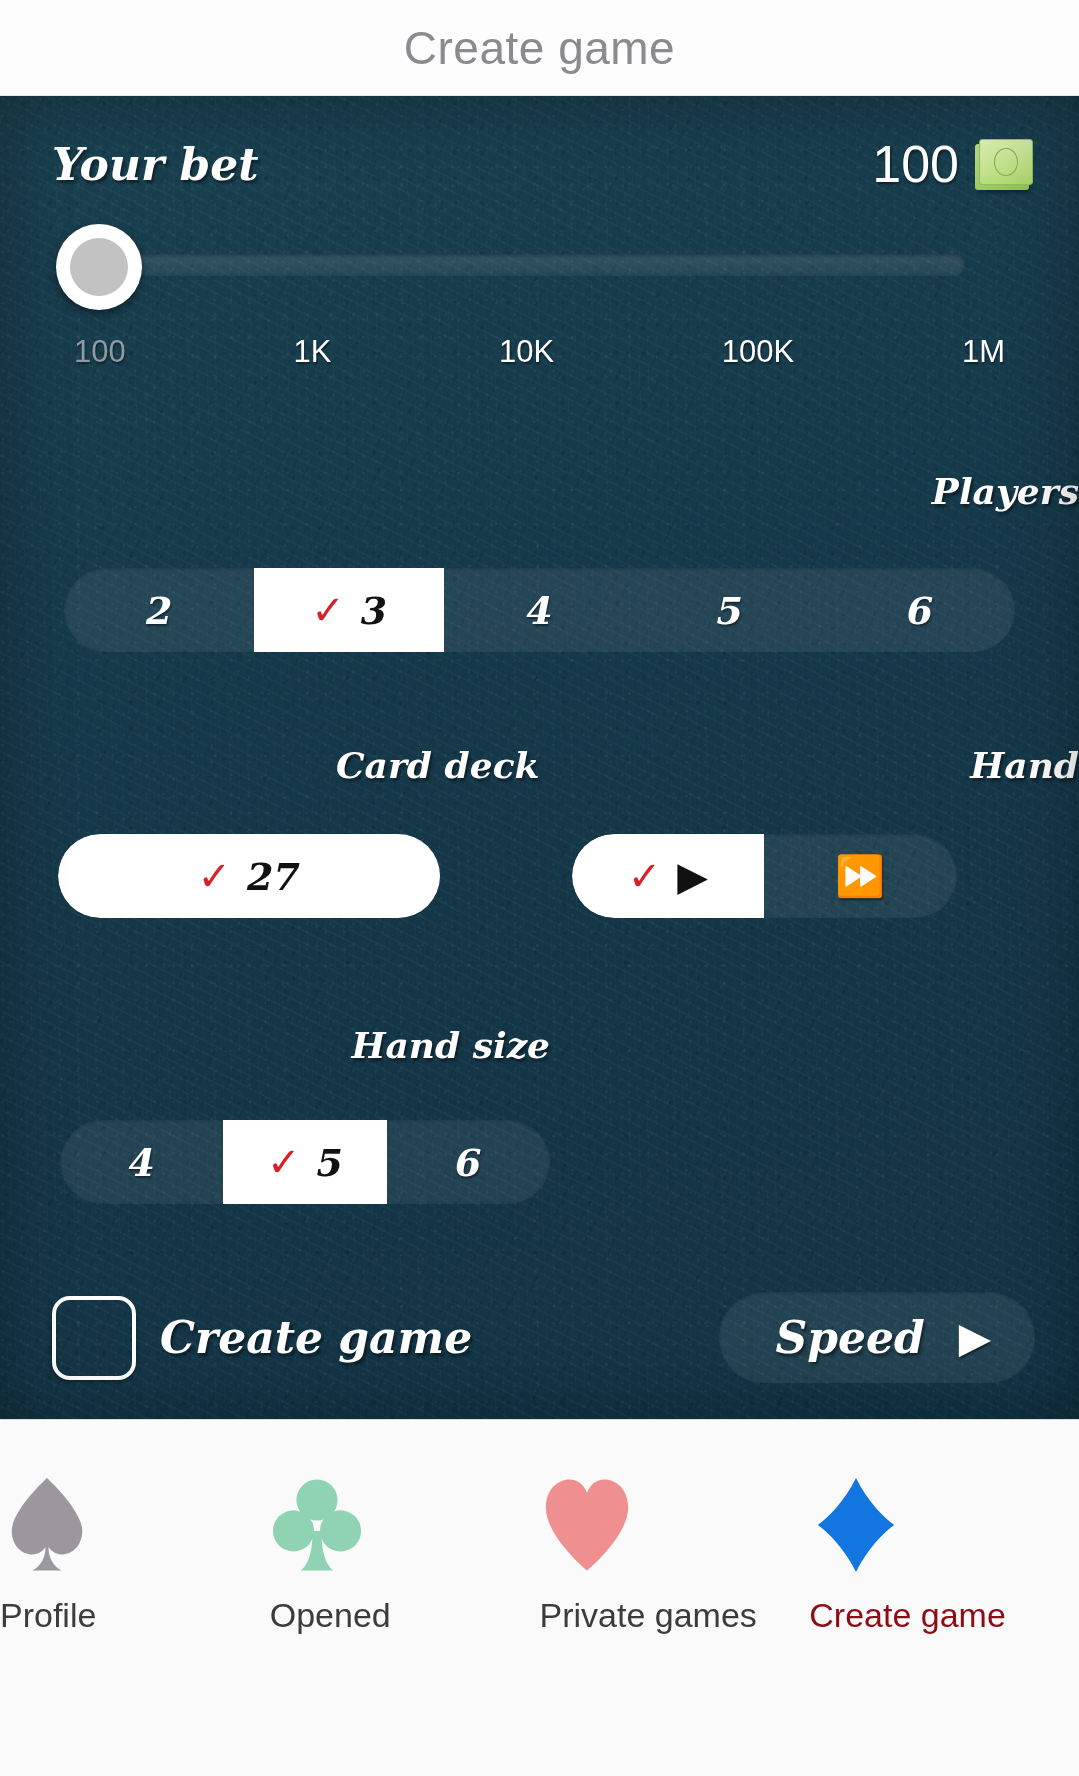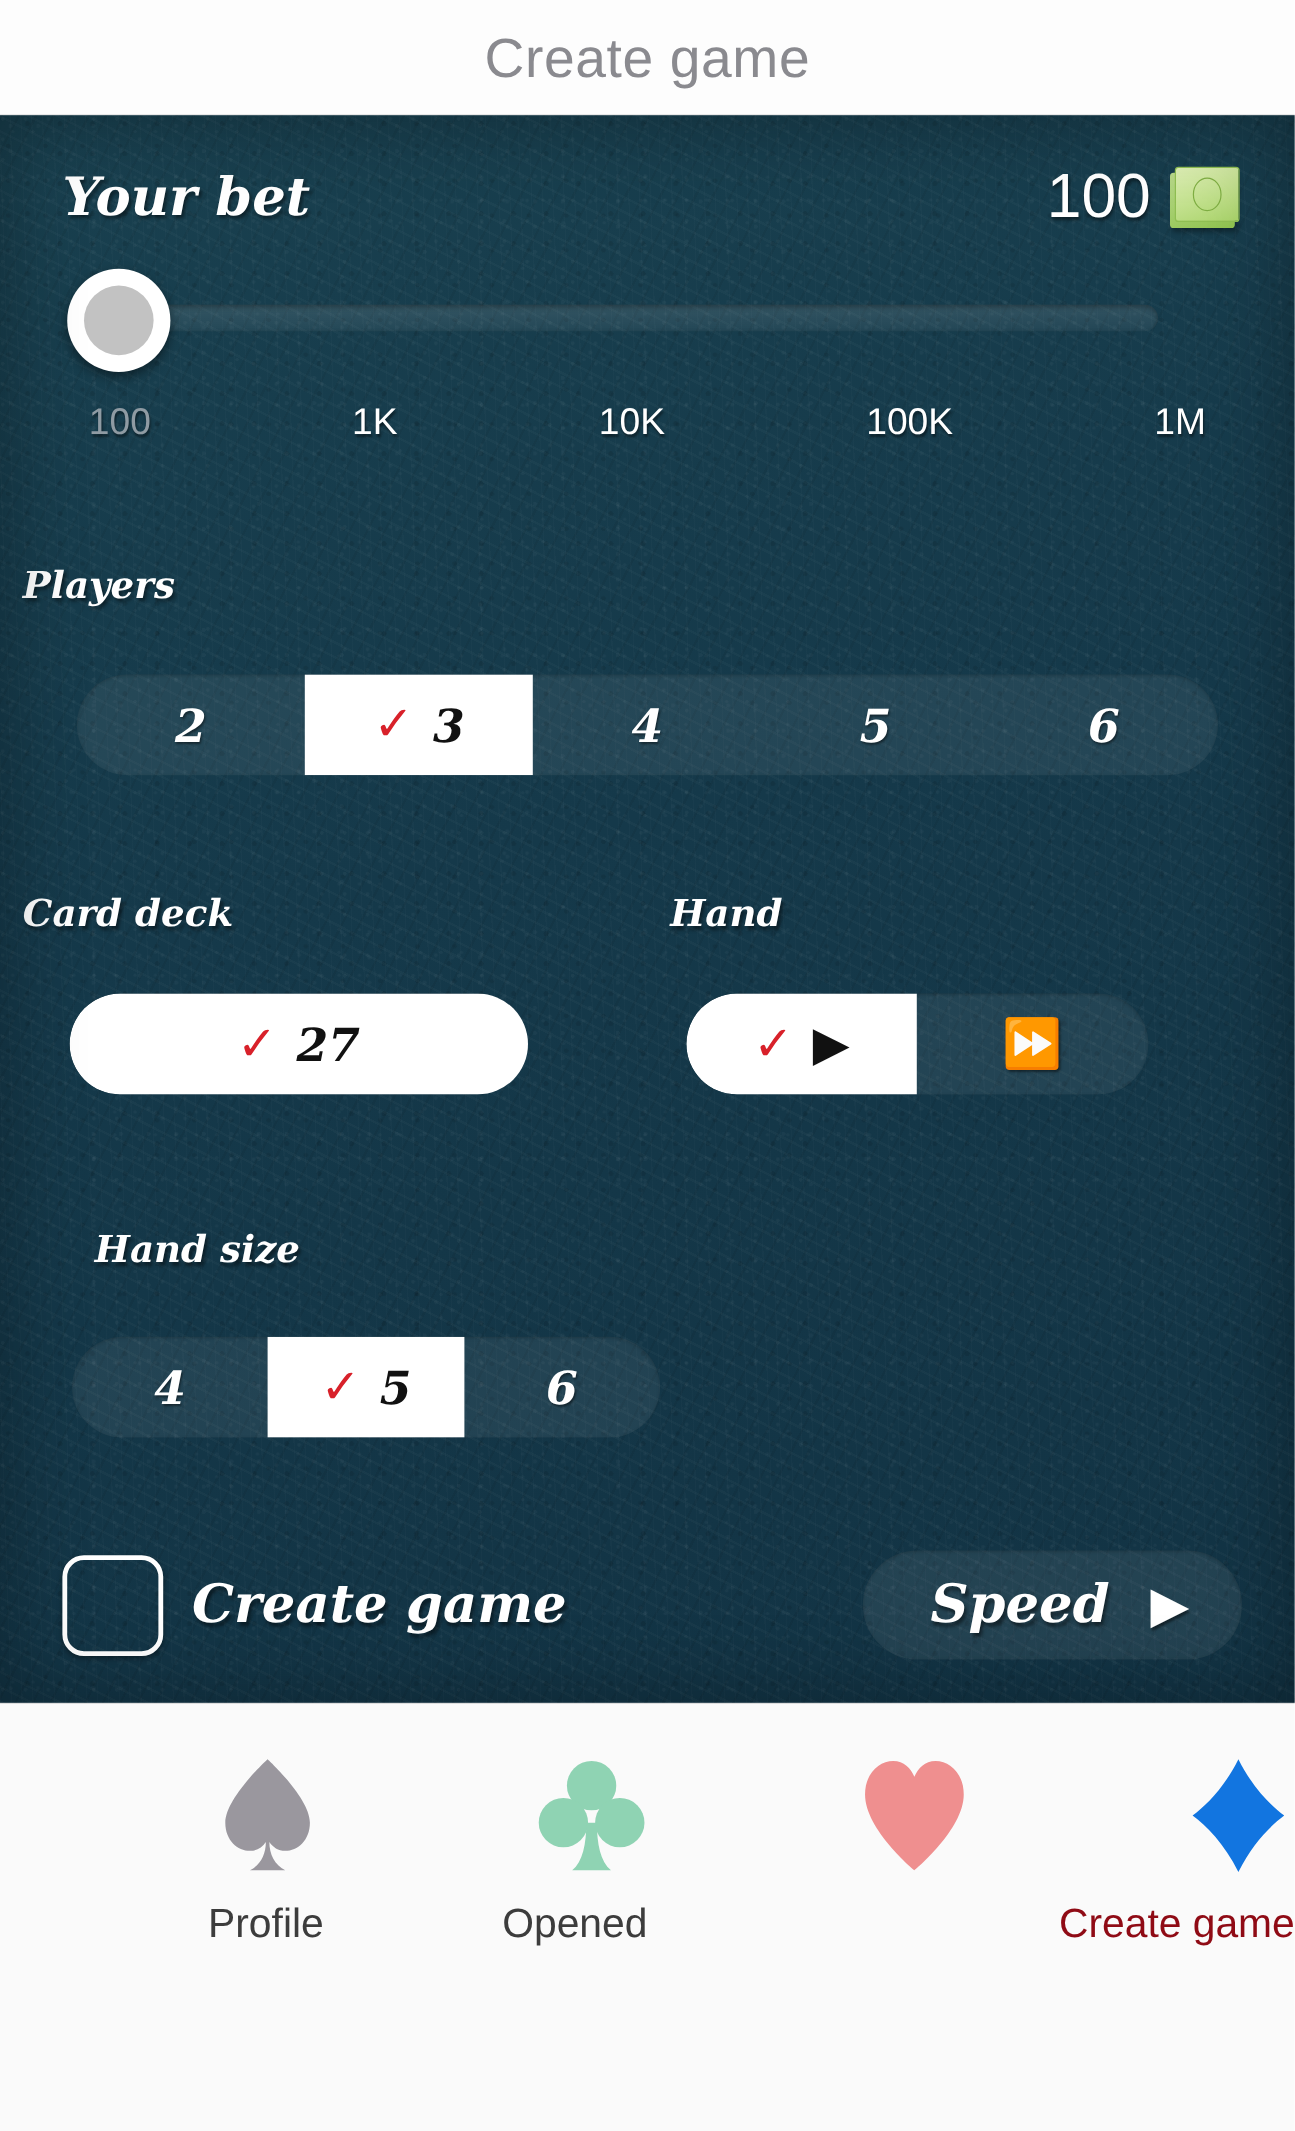--- a/index.html
+++ b/index.html
@@ -143,21 +143,21 @@
   }
   .tick {
     font-size: 31px;
     color: #ffffff;
     font-family: "Liberation Sans", sans-serif;
     text-shadow: 1px 2px 2px rgba(0,0,0,0.45);
   }
   .tick.dim { color: #8f9ba3; }
 
   
-  .section-title { font-size: 31px; text-align: left; padding-left: 19px; }
+  .section-title { font-size: 36px; text-align: right; padding-left: 19px; }
 
   
   .segmented {
     display: flex;
     border-radius: 44px;
     background: rgba(255,255,255,0.065);
     box-shadow: inset 0 1px 3px rgba(0,0,0,0.18);
     overflow: hidden;
     height: 84px;
   }
@@ -249,22 +249,22 @@
     height: 357px;
     background: #fafafa;
     display: flex;
     align-items: flex-start;
     border-top: 1px solid #dddddd;
   }
   .nav-item {
     flex: 1;
     display: flex;
     flex-direction: column;
-    align-items: flex-end;
-    padding-top: 40px;
+    align-items: flex-start;
+    padding-top: 52px;
   }
   .nav-icon {
     height: 106px;
     display: flex; align-items: center; justify-content: center;
   }
   .nav-icon svg { display: block; }
   .nav-label {
     margin-top: 18px;
     font-size: 34px;
     color: #3c3c3c;
@@ -404,20 +404,21 @@
     </div>
     <div class="nav-label">Opened</div>
   </div>
 
   <div class="nav-item">
     <div class="nav-icon">
       <svg width="94" height="100" viewBox="0 0 64 68">
         <path fill="#ef8f8f" d="M32 65 C32 65 4 42 4 22 C4 10 12 3 20 3 C26 3 30 7 32 12 C34 7 38 3 44 3 C52 3 60 10 60 22 C60 42 32 65 32 65 Z"></path>
       </svg>
     </div>
+    <div class="nav-label">Private games</div>
   </div>
 
   <div class="nav-item active">
     <div class="nav-icon">
       <svg width="94" height="100" viewBox="0 0 64 68">
         <path fill="#1275e0" d="M32 2 C40 18 50 28 58 34 C50 40 40 50 32 66 C24 50 14 40 6 34 C14 28 24 18 32 2 Z"></path>
       </svg>
     </div>
     <div class="nav-label">Create game</div>
   </div>

